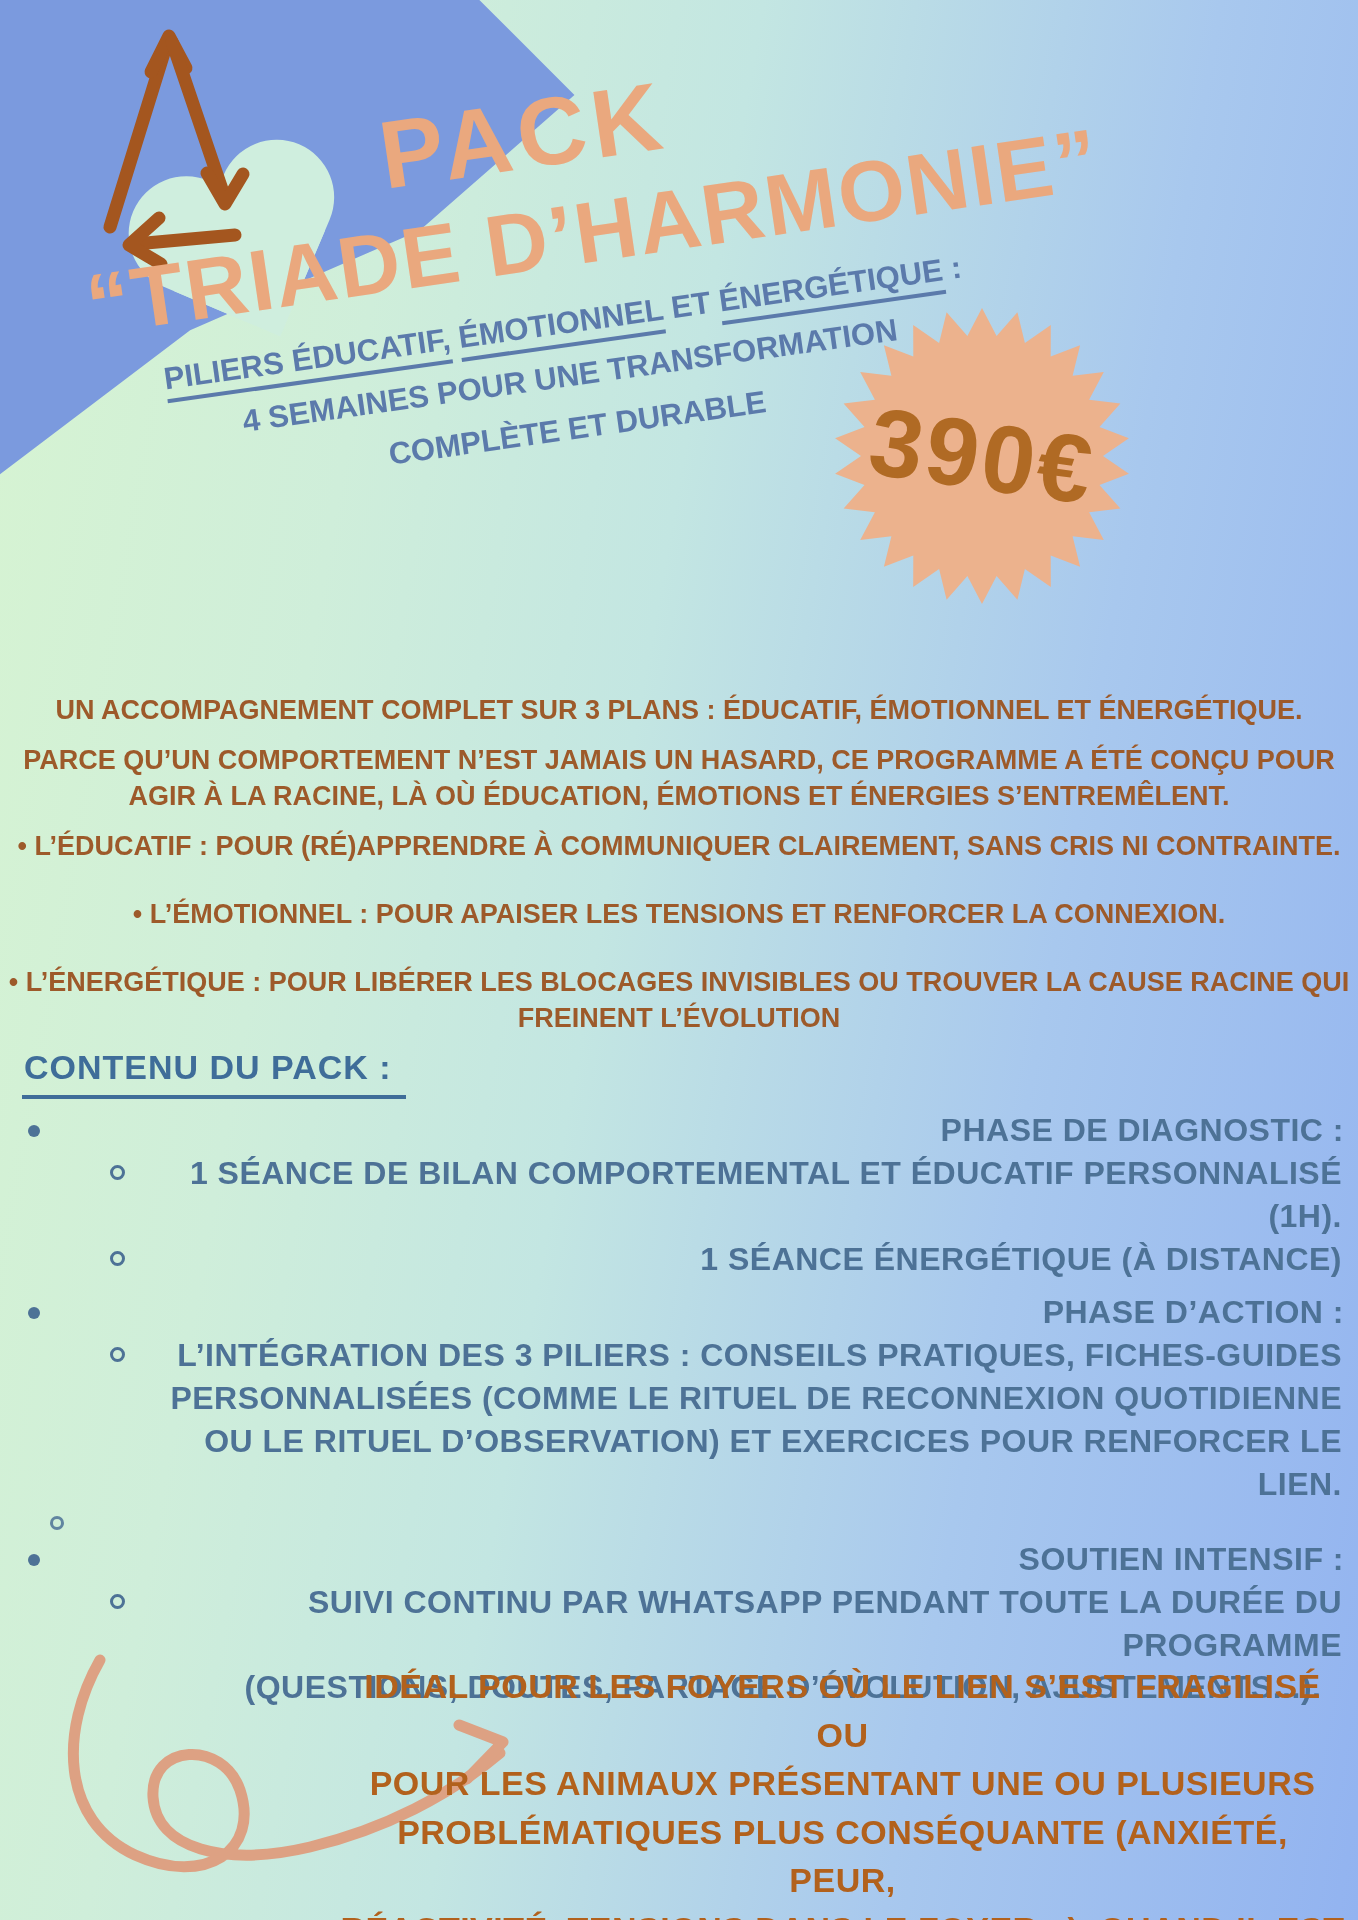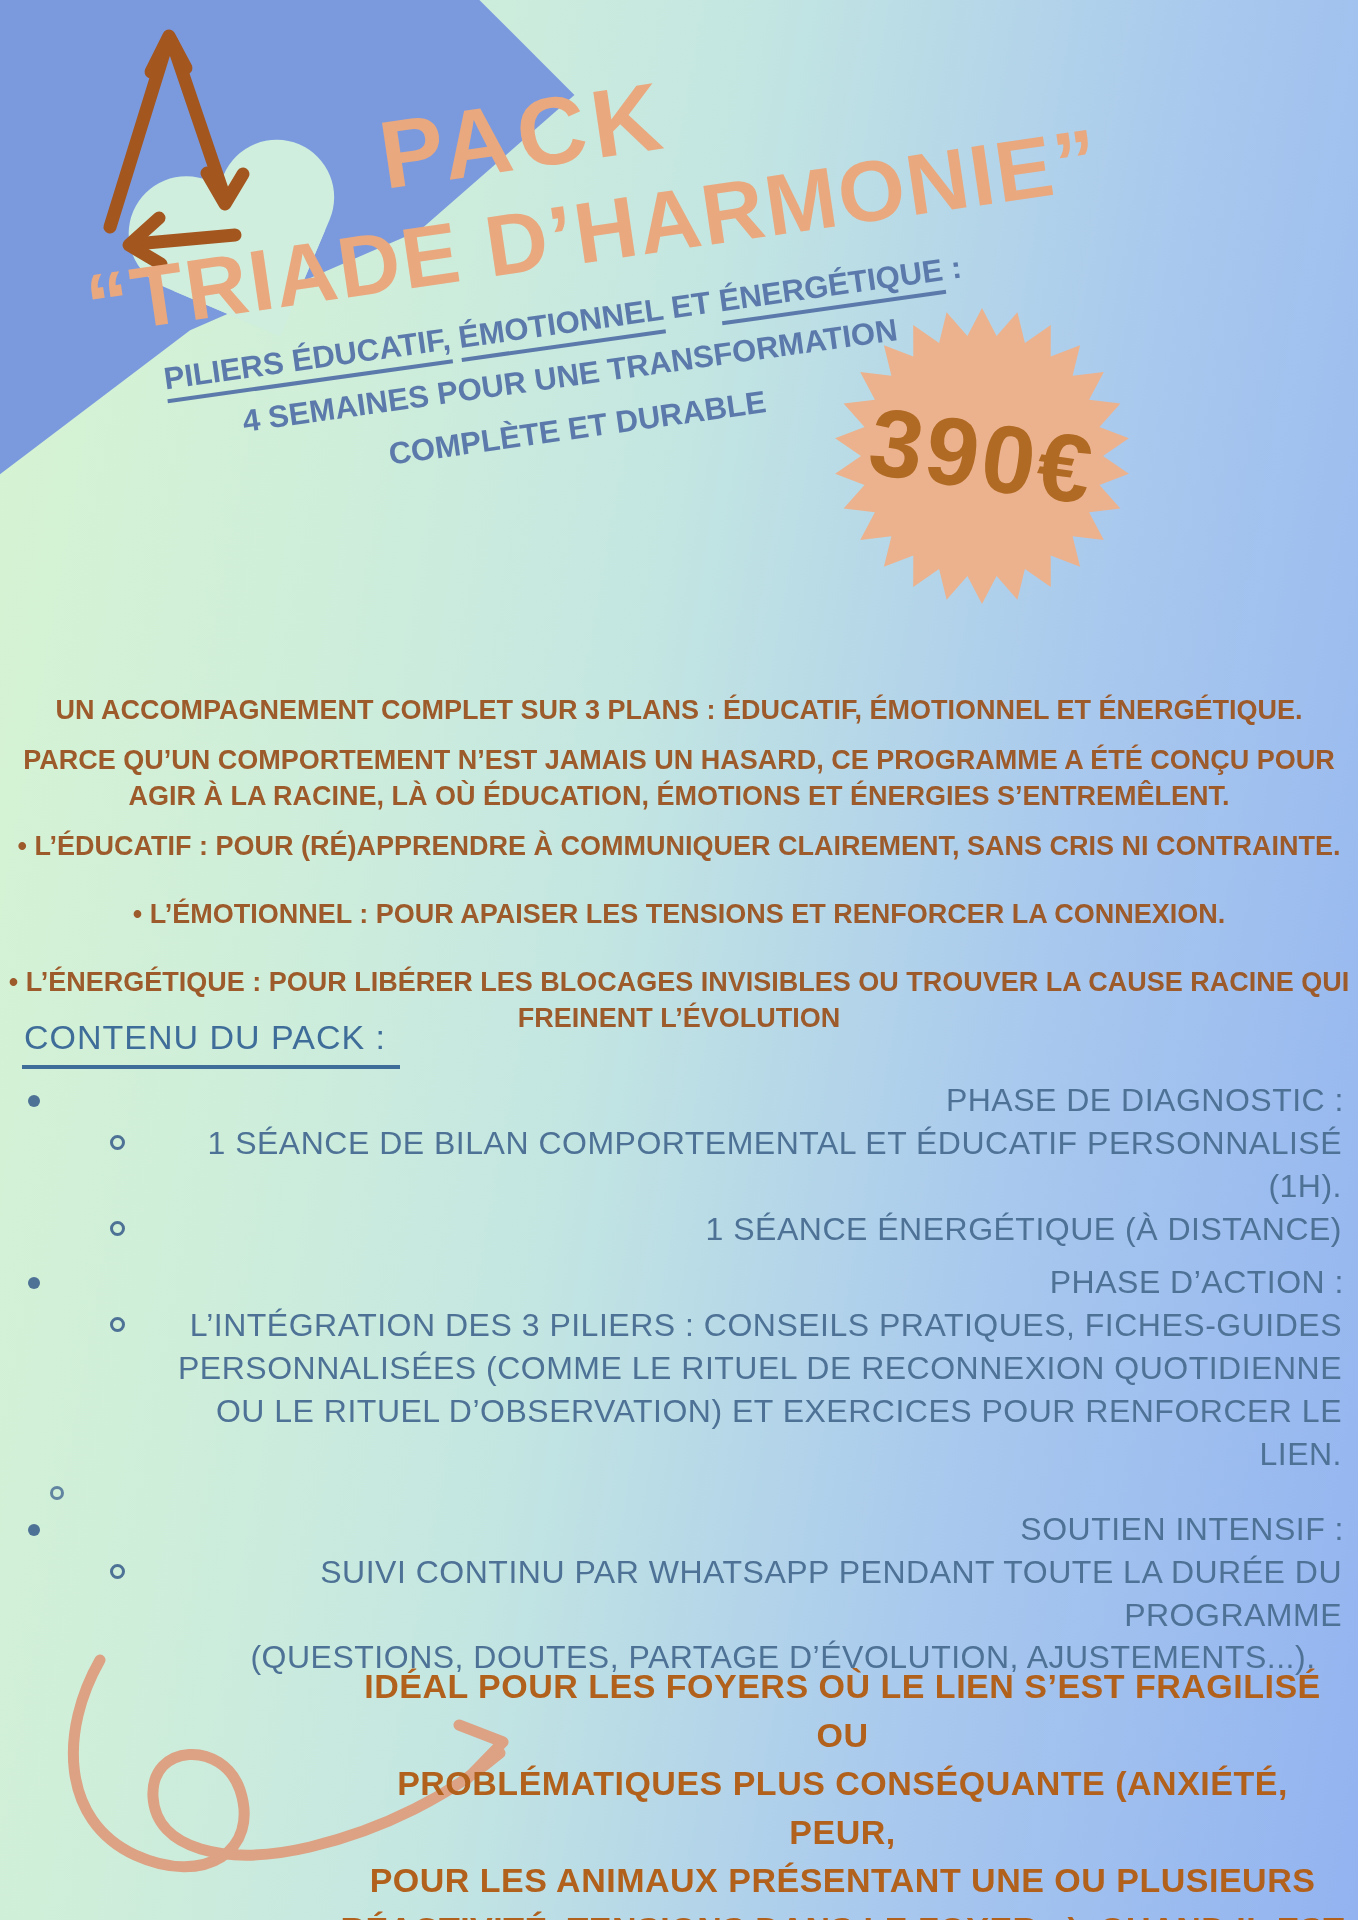--- a/index.html
+++ b/index.html
@@ -55,22 +55,22 @@
     color:var(--accent-brown,#9d5a2a);font-weight:700;font-size:27px;line-height:36px;margin-top:40px;
   }
   .intro .p1{margin:0 0 14px 0;}
   .intro .p2{margin:0 0 14px 0;}
   .intro .pillars-heading{margin:0 0 10px 0;}
   .pillar{margin:0 0 32px 0;}
   .pillar:last-child{margin:0;}
   .pillar::before{content:"• ";}
   
   .pack{
-    position:absolute;left:22px;top:1016px;width:1322px;z-index:4;
-    color:var(--steel-blue,#4d7296);font-weight:400;font-size:32px;line-height:43px;letter-spacing:.5px;
+    position:absolute;left:22px;top:1046px;width:1322px;z-index:4;
+    color:var(--steel-blue,#4d7296);font-weight:700;font-size:32px;line-height:43px;letter-spacing:.5px;
   }
   .pack-heading{
     display:inline-block;color:#3f6d99;font-size:34px;letter-spacing:1px;
     border-bottom:4px solid #3f6d99;padding:0 14px 6px 2px;margin:0 0 10px 0;
   }
   .pack-section{margin:0 0 10px 0;}
   .section-title{position:relative;padding-left:34px;text-align:right;}
   .section-title::before{
     content:"";position:absolute;left:6px;top:16px;width:12px;height:12px;
     border-radius:50%;background:currentColor;
@@ -157,19 +157,19 @@
     </div>
   </div>
 
   <svg class="doodle spiral-svg" width="470" height="285" viewBox="0 0 470 285" fill="none" stroke="#dda183" stroke-width="11" stroke-linecap="round" stroke-linejoin="round">
     <path d="M45,25 C5,95 5,185 80,220 C150,252 205,215 185,155 C168,105 95,108 98,162 C101,214 170,232 255,212 C330,194 395,160 445,118"></path>
     <path d="M404,90 L448,107 L412,144"></path>
   </svg>
 
   <div class="footer">
     <div>IDÉAL POUR LES FOYERS OÙ LE LIEN S’EST FRAGILISÉ OU</div>
+    <div>POUR LES ANIMAUX PRÉSENTANT UNE OU PLUSIEURS</div>
     <div>PROBLÉMATIQUES PLUS CONSÉQUANTE (ANXIÉTÉ, PEUR,</div>
-    <div>POUR LES ANIMAUX PRÉSENTANT UNE OU PLUSIEURS</div>
     <div>RÉACTIVITÉ, TENSIONS DANS LE FOYER...), QUAND IL EST</div>
 
   </div>
 
 </div>
 
 </body></html>

